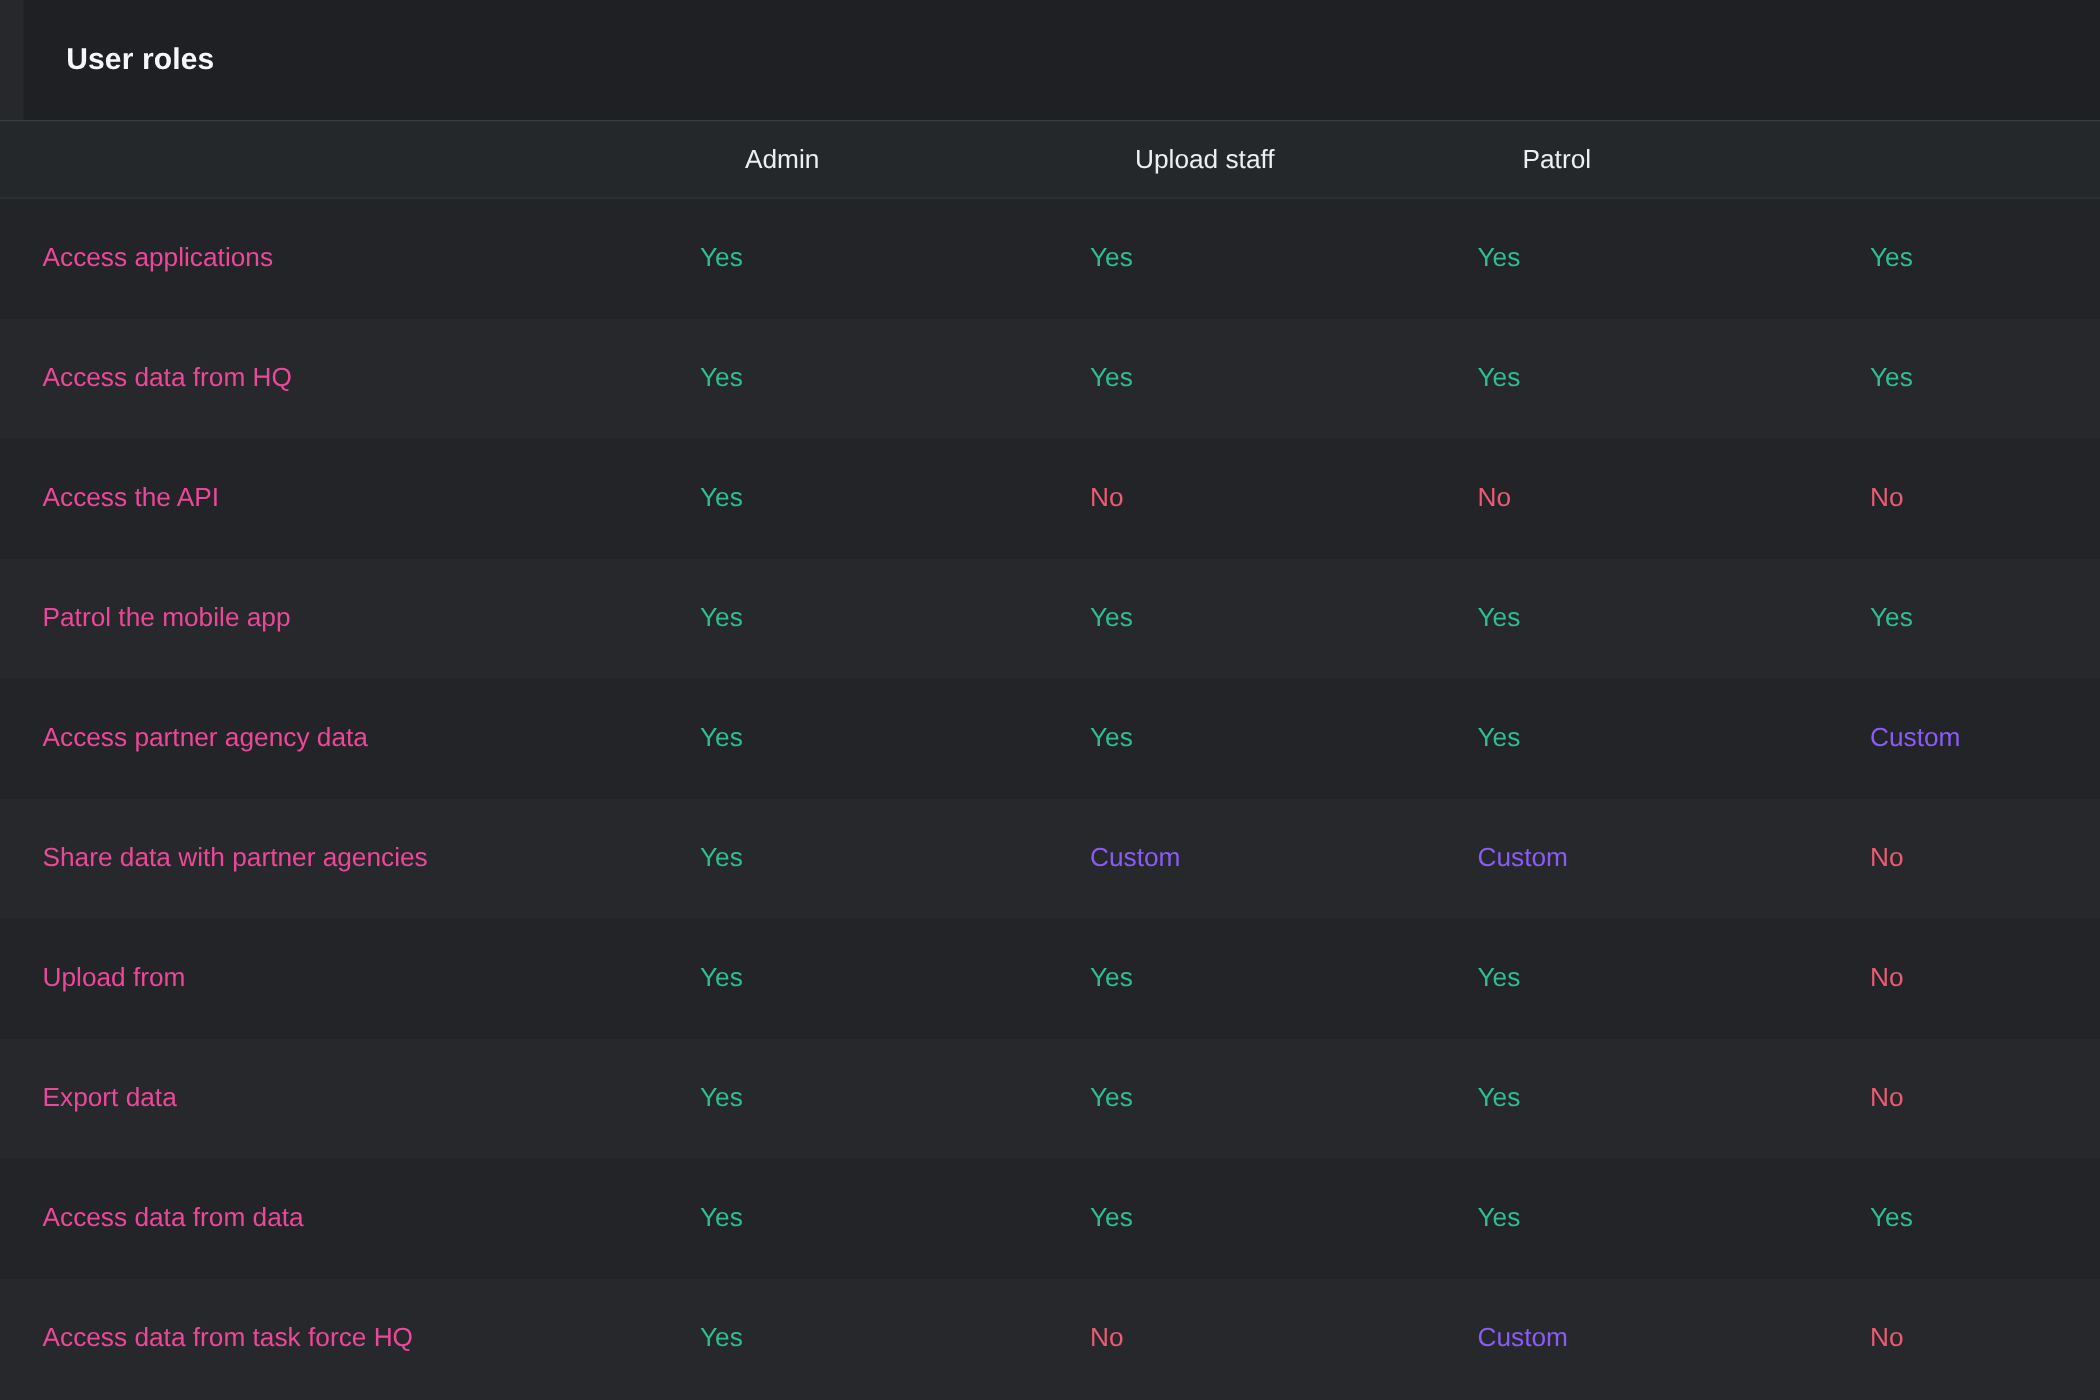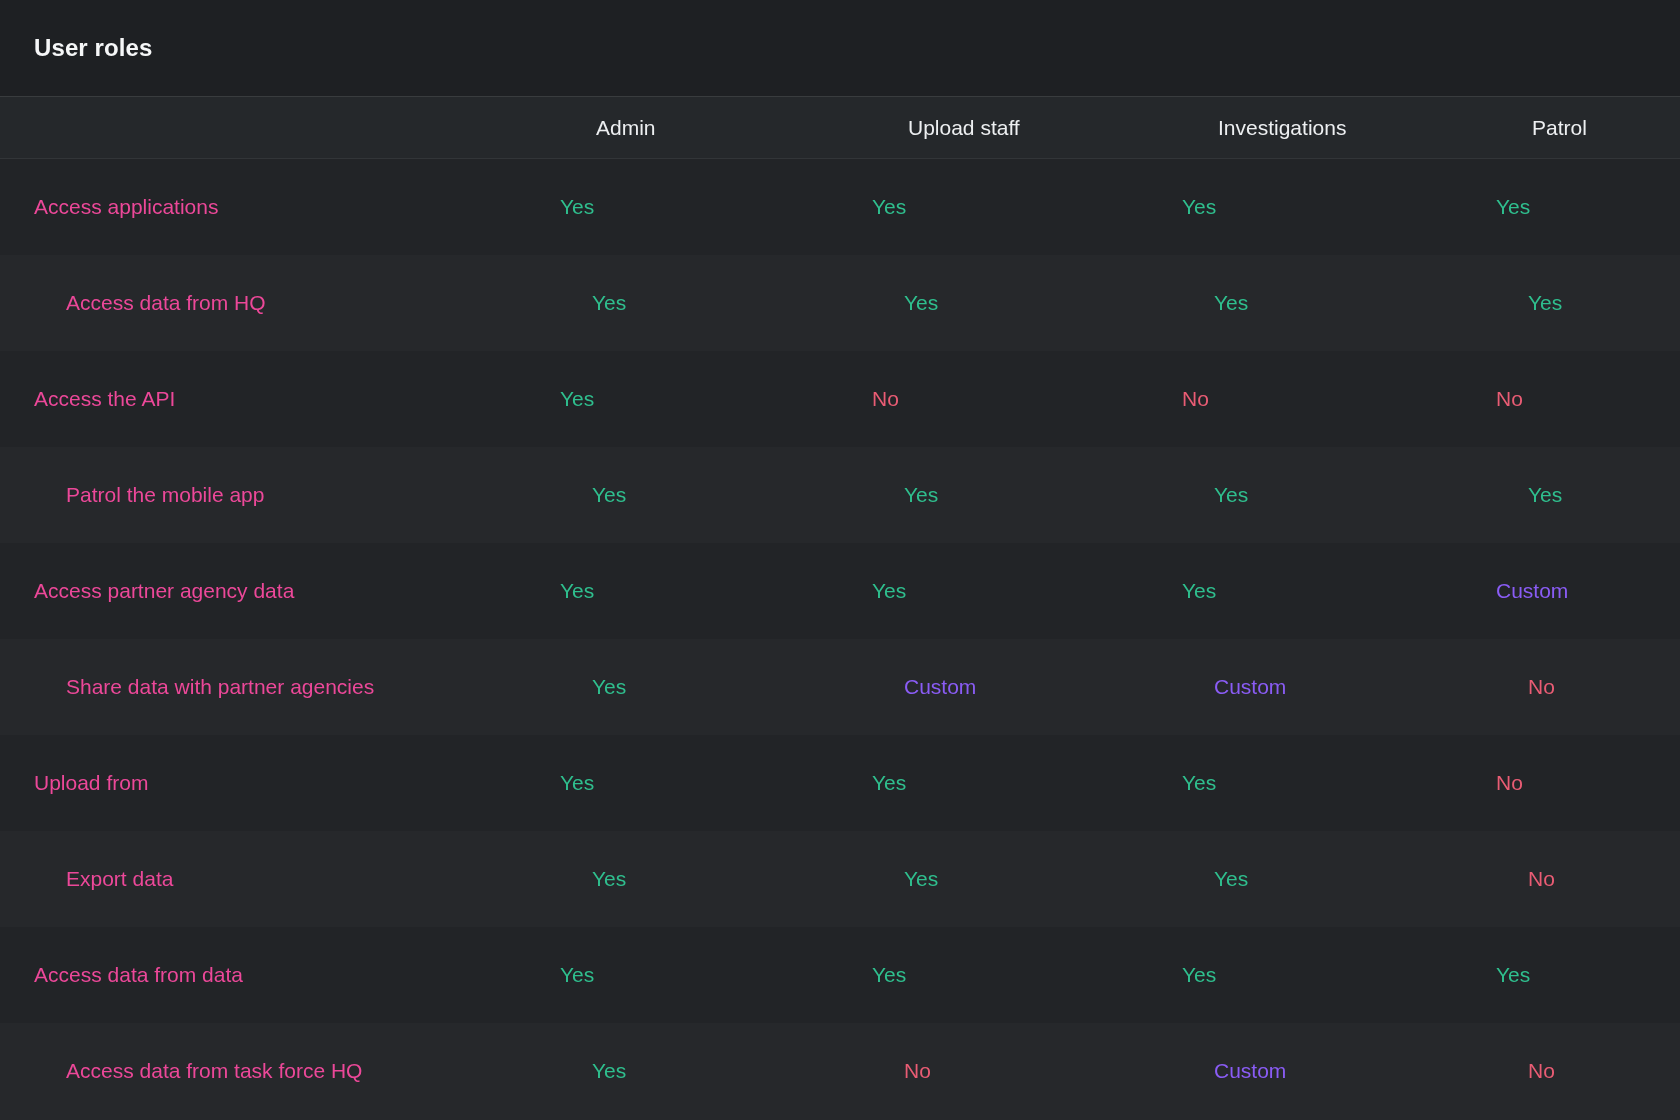--- a/index.html
+++ b/index.html
@@ -14,20 +14,21 @@
     width: 1680px;
     height: 1120px;
     overflow: hidden;
   }
   .title-bar {
     height: 96px;
     background: #1e2023;
     display: flex;
     align-items: center;
     padding-left: 34px;
+    margin-left: 19px;
   }
   .title {
     font-size: 24px;
     font-weight: 700;
     color: #f6f7f8;
     letter-spacing: 0.1px;
   }
   .grid-row {
     display: grid;
     grid-template-columns: 526px 312px 310px 314px 1fr;
@@ -43,21 +44,21 @@
   .col-header {
     font-size: 21px;
     font-weight: 500;
     color: #edeff1;
     margin-left: 36px;
   }
   .data-row {
     height: 96px;
   }
   .data-row.odd  { background: #222427; }
-  .data-row.even { background: #26282b; margin-left: 32px; }
+  .data-row.even { background: #26282b; }
   .row-label {
     font-size: 21px;
     font-weight: 400;
     color: #ec4899;
   }
   .value {
     font-size: 21px;
     font-weight: 500;
   }
 </style>
@@ -67,21 +68,20 @@
 <div class="panel">
 
   <div class="title-bar">
     <div class="title">User roles</div>
   </div>
 
   <div class="grid-row header-row">
     <div class="col-header"></div>
     <div class="col-header">Admin</div>
     <div class="col-header">Upload staff</div>
-    <div class="col-header">Investigations</div>
     <div class="col-header">Patrol</div>
   </div>
 
   <div id="table-body">
   <div class="grid-row data-row odd">
     <div class="row-label">Access applications</div>
     <div class="value" style="color: rgb(47, 191, 142);">Yes</div>
     <div class="value" style="color: rgb(47, 191, 142);">Yes</div>
     <div class="value" style="color: rgb(47, 191, 142);">Yes</div>
     <div class="value" style="color: rgb(47, 191, 142);">Yes</div>

